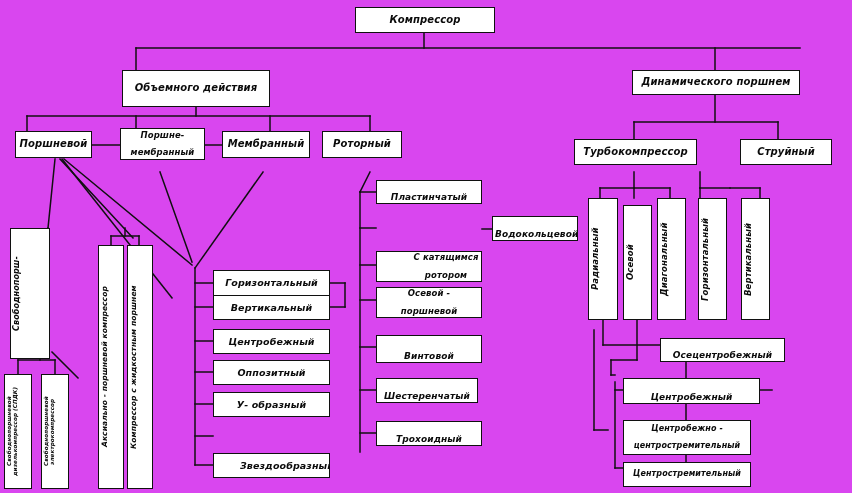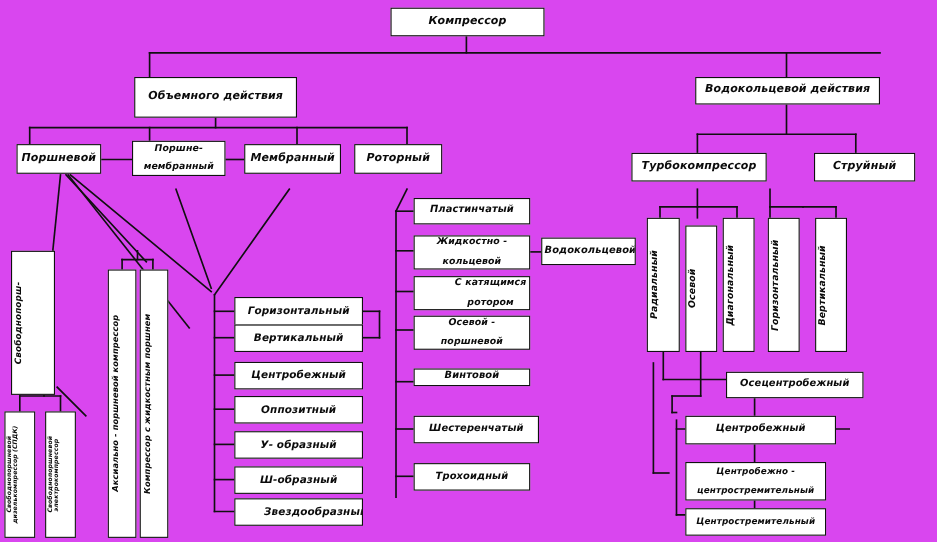--- a/index.html
+++ b/index.html
@@ -27,21 +27,21 @@
     overflow:hidden;
   }
   .node span{display:block;width:100%;}
   .vert{
     writing-mode:vertical-rl;
     transform:rotate(180deg);
   }
   .vert span{writing-mode:vertical-rl;}
   .f10{font-size:10px;}
   .f95{font-size:9.5px;}
-  .f9{font-size:9px;}
+  .f9{font-size:9px;align-items:flex-end;}
   .f85{font-size:8.5px;}
   .f8{font-size:8px;}
   .f75{font-size:7.5px;}
   .f55{font-size:5.6px;}
 </style>
 </head>
 <body>
 
 <div id="canvas">
 
@@ -148,21 +148,21 @@
   </svg>
 
   <div class="node f10" style="left:355px;top:7px;width:140px;height:26px;">
     <span>Компрессор</span>
   </div>
 
   <div class="node f10" style="left:122px;top:70px;width:148px;height:37px;">
     <span>Объемного действия</span>
   </div>
   <div class="node f10" style="left:632px;top:70px;width:168px;height:25px;">
-    <span>Водокольцевой действия</span>
+    <span>Динамического поршнем</span>
   </div>
 
   <div class="node f10" style="left:15px;top:131px;width:77px;height:27px;">
     <span>Поршневой</span>
   </div>
 
   <div class="node f85" style="left:120px;top:128px;width:85px;height:32px;">
     <span>
       <span>Поршне-</span><br>
       <span>мембранный</span>
@@ -214,60 +214,51 @@
   </div>
   <div class="node f95" style="left:213px;top:329px;width:117px;height:25px;">
     <span>Центробежный</span>
   </div>
   <div class="node f95" style="left:213px;top:360px;width:117px;height:25px;">
     <span>Оппозитный</span>
   </div>
   <div class="node f95" style="left:213px;top:392px;width:117px;height:25px;">
     <span>У- образный</span>
   </div>
-  <div class="node f95" style="left:213px;top:424px;width:117px;height:25px;">
-    <span>Ш-образный</span>
-  </div>
   <div class="node f95" style="left:213px;top:453px;width:117px;height:25px;padding-left:26px;">
     <span>Звездообразный</span>
   </div>
 
   <div class="node f9" style="left:376px;top:180px;width:106px;height:24px;">
     <span>Пластинчатый</span>
   </div>
 
-  <div class="node f85" style="left:376px;top:214px;width:106px;height:31px;">
-    <span>
-      <span>Жидкостно -</span><br>
-      <span>кольцевой</span>
-    </span>
-  </div>
 
   <div class="node f9" style="left:492px;top:216px;width:86px;height:25px;">
     <span>Водокольцевой</span>
   </div>
 
   <div class="node f85" style="left:376px;top:251px;width:106px;height:31px;padding-left:36px;">
     <span>
       <span>С катящимся</span><br>
       <span>ротором</span>
     </span>
   </div>
 
   <div class="node f85" style="left:376px;top:287px;width:106px;height:31px;">
     <span>
       <span>Осевой -</span><br>
       <span>поршневой</span>
     </span>
   </div>
 
-  <div class="node f9" style="left:376px;top:335px;width:106px;height:16px;">
+  <div class="node f9" style="left:376px;top:335px;width:106px;height:28px;">
     <span>Винтовой</span>
   </div>
-  <div class="node f9" style="left:376px;top:378px;width:114px;height:25px;font-style:italic;">
+  <div class="node f9" style="left:376px;top:378px;width:102px;height:25px;font-style:italic;">
     <span>Шестеренчатый</span>
   </div>
   <div class="node f9" style="left:376px;top:421px;width:106px;height:25px;">
     <span>Трохоидный</span>
   </div>
 
   <div class="node vert f85" style="left:588px;top:198px;width:30px;height:122px;">
     <span>Радиальный</span>
   </div>
   <div class="node vert f85" style="left:623px;top:205px;width:29px;height:115px;">

